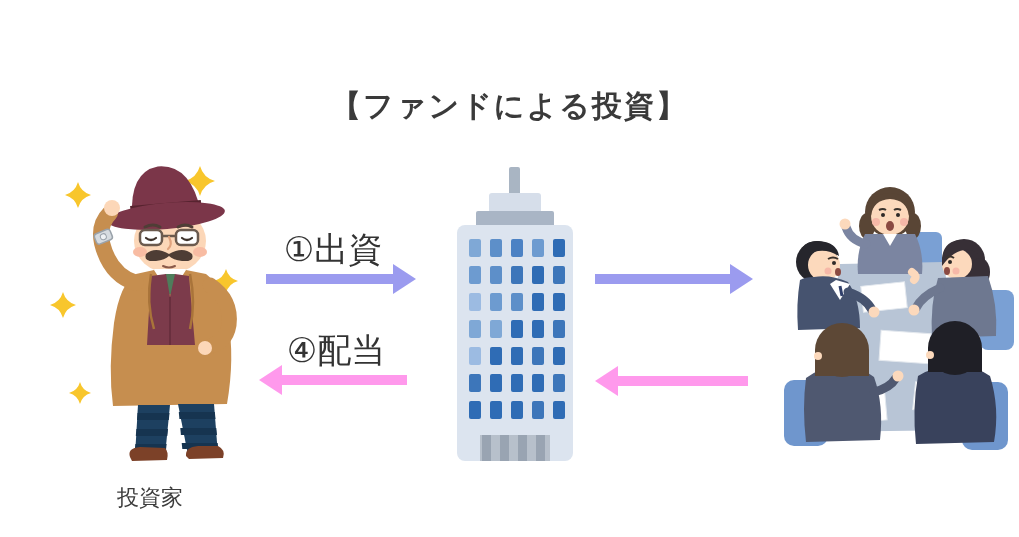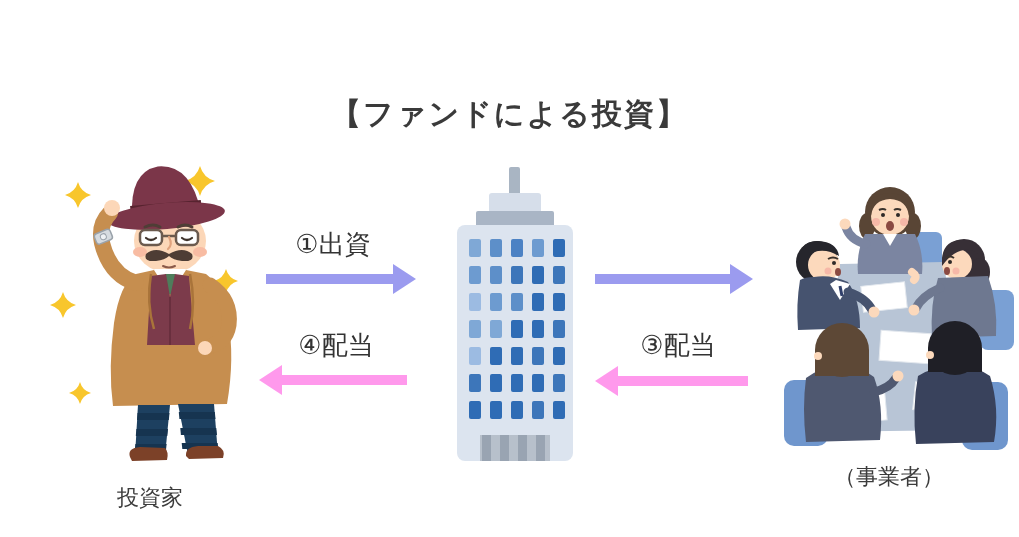--- a/index.html
+++ b/index.html
@@ -2,25 +2,25 @@
 <html lang="ja"><head>
 <meta charset="utf-8">
 <style>
   html,body{margin:0;padding:0;background:#fff;}
   .stage{
     position:relative;width:1019px;height:537px;background:#ffffff;
     font-family:"Liberation Sans","DejaVu Sans",sans-serif;overflow:hidden;
   }
   .title{
     position:absolute;left:0;top:86px;width:1019px;text-align:center;
-    font-size:30px;font-weight:bold;color:#3a3a3a;letter-spacing:2px;margin-top:8px;
+    font-size:30px;font-weight:bold;color:#3a3a3a;letter-spacing:2px;
   }
   .flow-label{
     position:absolute;transform:translateX(-50%);
-    font-size:26px;color:#333;white-space:nowrap;
+    font-size:34px;color:#333;white-space:nowrap;
   }
   .arrow{position:absolute;display:flex;align-items:center;}
   .arrow .shaft{flex:1;height:10px;}
   .arrow.blue .shaft{background:#9b9bef;}
   .arrow.pink .shaft{background:#ff99ec;}
   .head-right{width:0;height:0;border-top:15px solid transparent;border-bottom:15px solid transparent;}
   .head-left{width:0;height:0;border-top:15px solid transparent;border-bottom:15px solid transparent;}
   .arrow.blue .head-right{border-left:23px solid #9b9bef;}
   .arrow.pink .head-left{border-right:23px solid #ff99ec;}
   .entity-label{
@@ -31,42 +31,40 @@
 </style>
 </head>
 <body>
 
 <div class="stage">
 
   <div class="title">【ファンドによる投資】</div>
 
   <div class="flow-label" style="left:333px;top:227px;">①出資</div>
   <div class="flow-label" style="left:336px;top:328px;">④配当</div>
-  <div class="flow-label" style="left:678px;top:328px;">③配当</div>
 
   <div class="arrow blue" style="left:266px;top:264px;width:150px;">
     <div class="shaft"></div>
     <div class="head-right"></div>
   </div>
   <div class="arrow pink" style="left:259px;top:365px;width:148px;">
     <div class="head-left"></div>
     <div class="shaft"></div>
   </div>
   <div class="arrow blue" style="left:595px;top:264px;width:158px;">
     <div class="shaft"></div>
     <div class="head-right"></div>
   </div>
   <div class="arrow pink" style="left:595px;top:366px;width:153px;">
     <div class="head-left"></div>
     <div class="shaft"></div>
   </div>
 
   <div class="entity-label" style="left:150px;top:476px;margin-top:8px;">投資家</div>
   <div class="entity-label" style="left:889px;top:463px;">
-    <div>（事業者）</div>
   </div>
 
   <svg class="illu" style="left:50px;top:153px;" width="225" height="315" viewBox="0 0 225 315">
     <g fill="#f8c62c">
       <path d="M28 29 Q30.9 39.1 41 42 Q30.9 44.9 28 55 Q25.1 44.9 15 42 Q25.1 39.1 28 29 Z"></path>
       <path d="M150 13 Q153.3 24.7 165 28 Q153.3 31.3 150 43 Q146.7 31.3 135 28 Q146.7 24.7 150 13 Z"></path>
       <path d="M13 139 Q15.9 149.1 26 152 Q15.9 154.9 13 165 Q10.1 154.9 0 152 Q10.1 149.1 13 139 Z"></path>
       <path d="M176 116 Q178.6 125.4 188 128 Q178.6 130.6 176 140 Q173.4 130.6 164 128 Q173.4 125.4 176 116 Z"></path>
       <path d="M30 229 Q32.4 237.6 41 240 Q32.4 242.4 30 251 Q27.6 242.4 19 240 Q27.6 237.6 30 229 Z"></path>
       <path d="M162 214 Q164.6 223.4 174 226 Q164.6 228.6 162 238 Q159.4 228.6 150 226 Q159.4 223.4 162 214 Z" fill="#f2a06b"></path>

